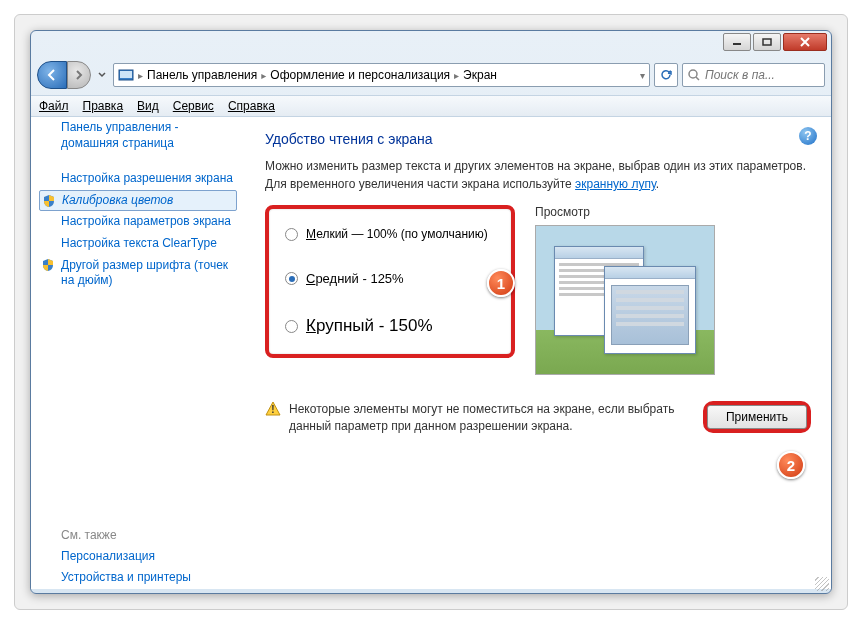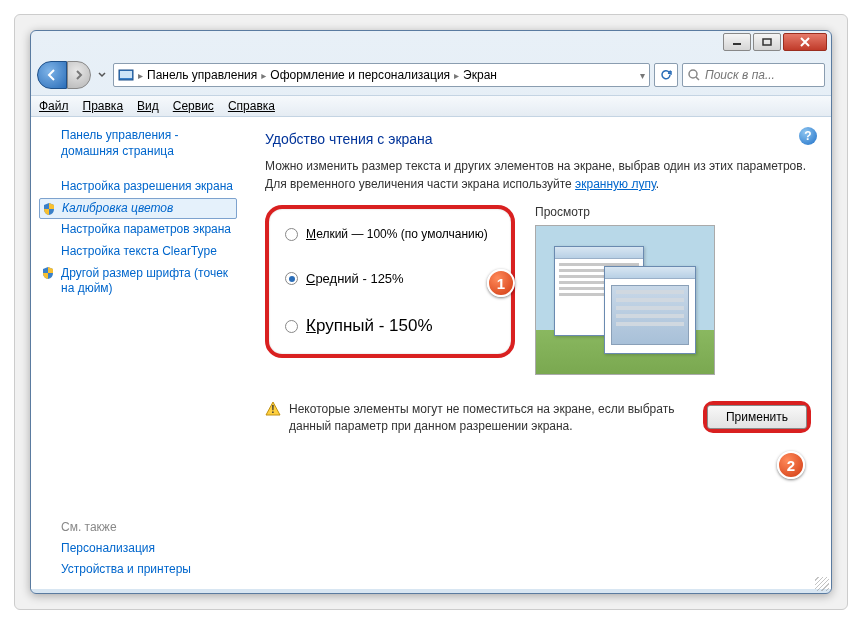--- a/index.html
+++ b/index.html
@@ -41,40 +41,40 @@
 .search-box input { border: none; outline: none; flex: 1; font-size: 12px; font-style: italic; color: #888; width: 80px; }
 
 
 .menu-bar { background: linear-gradient(#f6f9fc, #e5ecf3); border-top: 1px solid #c4d4e3; border-bottom: 1px solid #c4d4e3;
   padding: 3px 8px; display: flex; gap: 14px; font-size: 12px; }
 .menu-item { cursor: pointer; }
 .menu-item u { text-decoration: underline; }
 
 
 .content { display: flex; height: calc(100% - 28px - 40px - 22px); background: #fff; }
-.sidebar { width: 214px; background: #fff; border-right: none; padding: 8px 8px; font-size: 12px;
+.sidebar { width: 214px; background: #fff; border-right: none; padding: 0 8px; font-size: 12px;
   display: flex; flex-direction: column; }
 .sidebar .top { flex: 1; }
 .sidebar a { color: #0066cc; text-decoration: none; cursor: pointer; display: block; padding: 3px 0 3px 22px; line-height: 1.3; }
 .sidebar .active { background: #e5f1fb; border: 1px solid #7da2ce; border-radius: 2px; padding: 2px 4px 2px 22px; position: relative; font-style: italic; }
 .sidebar .with-icon { position: relative; }
 .sidebar .with-icon .shield { position: absolute; left: 2px; top: 3px; width: 14px; height: 14px; }
 .sidebar .see-also { margin-top: auto; padding-top: 10px; }
 .sidebar .see-also .heading { color: #888; font-size: 12px; padding-left: 22px; margin-bottom: 4px; }
 
 .main { flex: 1; padding: 14px 20px; position: relative; font-size: 12px; background: #fff; }
 .help-icon { position: absolute; right: 14px; top: 10px; width: 18px; height: 18px; 
   background: radial-gradient(circle at 35% 30%, #8ec5f0, #1e70c8); border-radius: 50%; 
   color: #fff; display: flex; align-items: center; justify-content: center; font-size: 12px; font-weight: bold; cursor: pointer; }
 .main h1 { color: #003399; font-size: 14px; font-weight: normal; margin-bottom: 10px; }
 .main .desc { color: #333; line-height: 1.5; margin-bottom: 12px; }
 .main .desc a { color: #0066cc; text-decoration: underline; cursor: pointer; }
 
 .options-row { display: flex; gap: 20px; align-items: flex-start; }
-.radio-hl { border: 4px solid #d92020; border-radius: 17px; padding: 10px 16px; width: 250px; position: relative;
+.radio-hl { border: 4px solid #d92020; border-radius: 8px; padding: 10px 16px; width: 250px; position: relative;
   box-shadow: inset 0 0 2px rgba(0,0,0,0.2); }
 .radio-opt { display: flex; align-items: center; gap: 8px; margin: 8px 0; font-size: 13px; cursor: pointer; }
 .radio-opt.small { font-size: 12px; }
 .radio-opt.large { font-size: 17px; }
 .radio-opt .radio { width: 13px; height: 13px; border: 1px solid #888; border-radius: 50%; background: #fff;
   display: flex; align-items: center; justify-content: center; flex-shrink: 0; }
 .radio-opt.selected .radio::after { content: ""; width: 6px; height: 6px; background: #2a6db8; border-radius: 50%; }
 .radio-opt u { text-decoration: underline; }
 
 .preview-col { flex: 1; }

